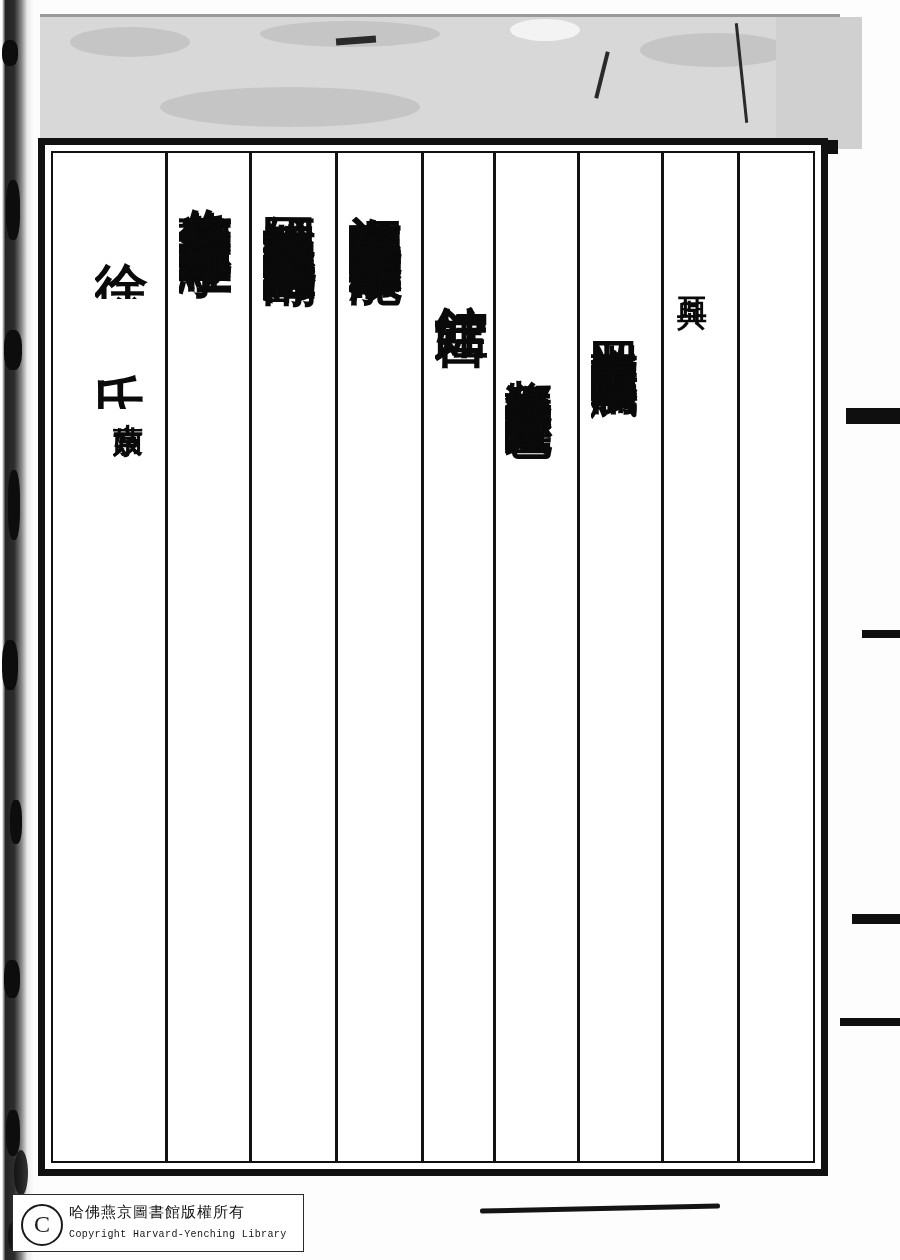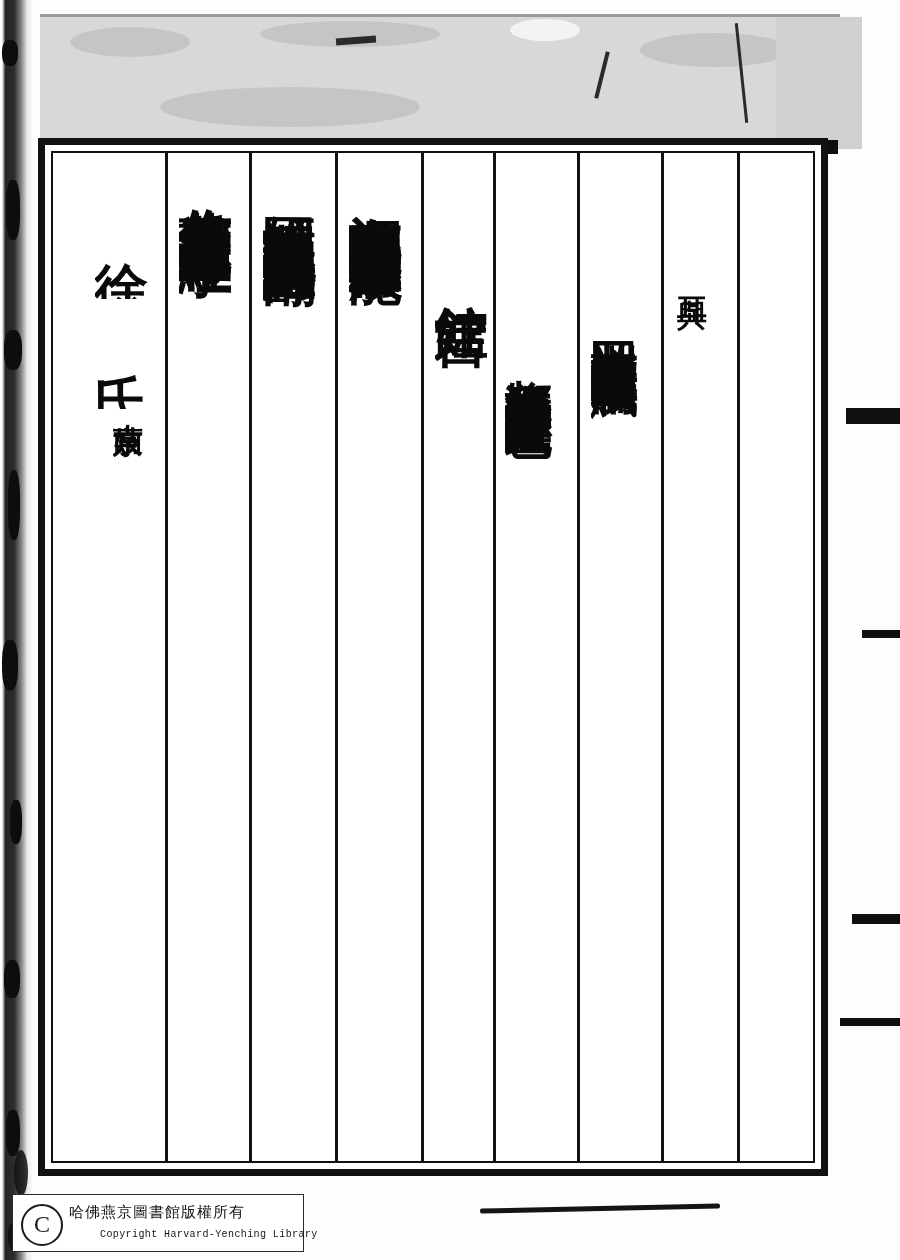--- a/index.html
+++ b/index.html
@@ -155,21 +155,20 @@
     white-space: nowrap;
   }
   .stamp .l2 {
     position: absolute;
     left: 56px; top: 34px;
     font-family: "Liberation Mono", monospace;
     font-size: 10px;
     letter-spacing: .4px;
     color: #141414;
     white-space: nowrap;
-    margin-left: 31px;
   }
 
   
   .streak {
     position: absolute;
     background: #141414;
     border-radius: 2px;
   }
   .blob {
     position: absolute;

